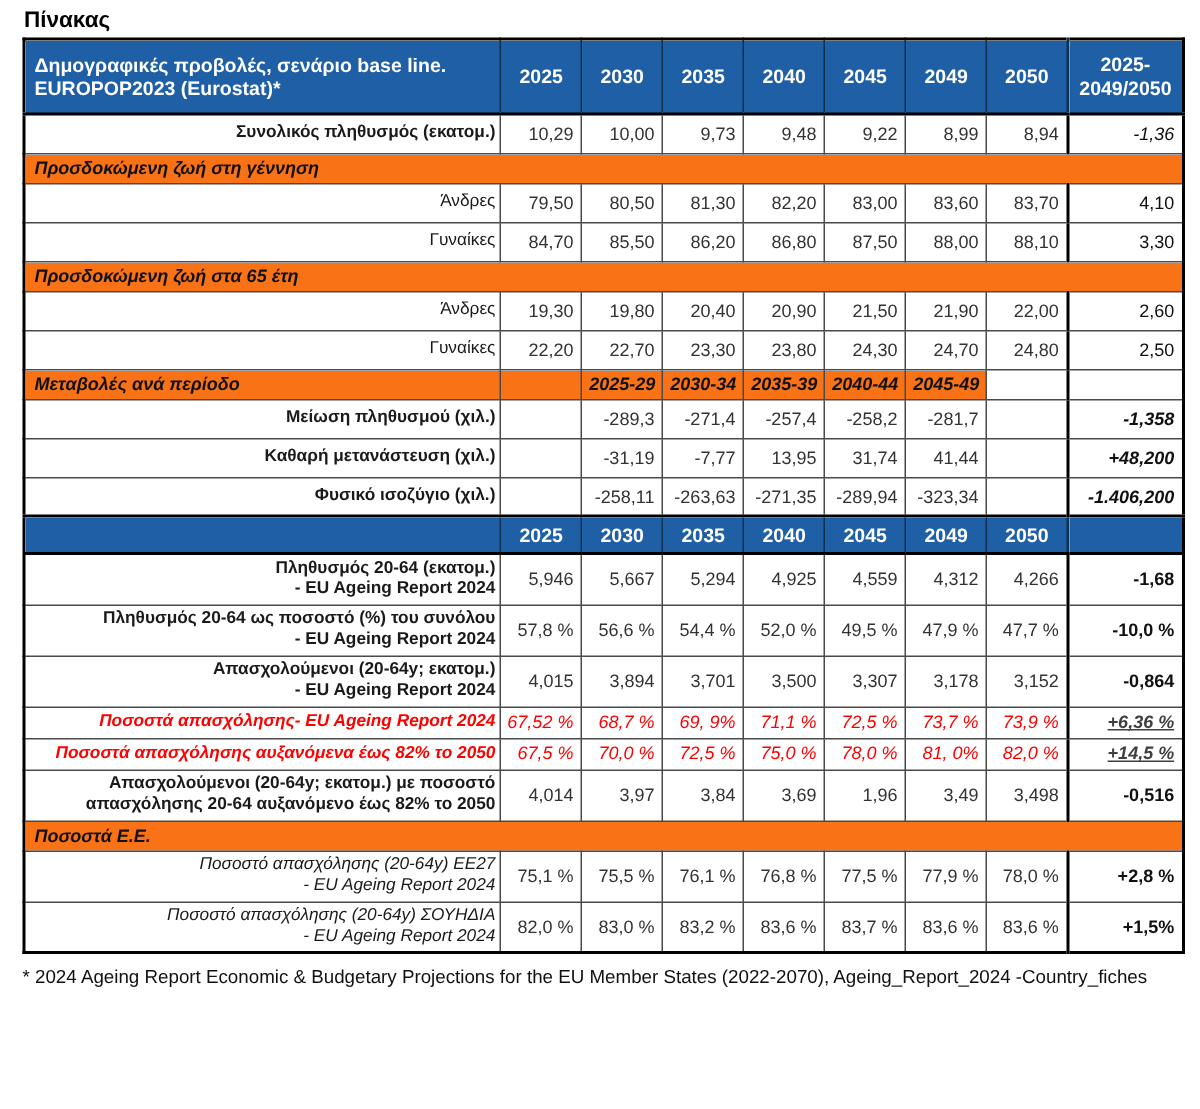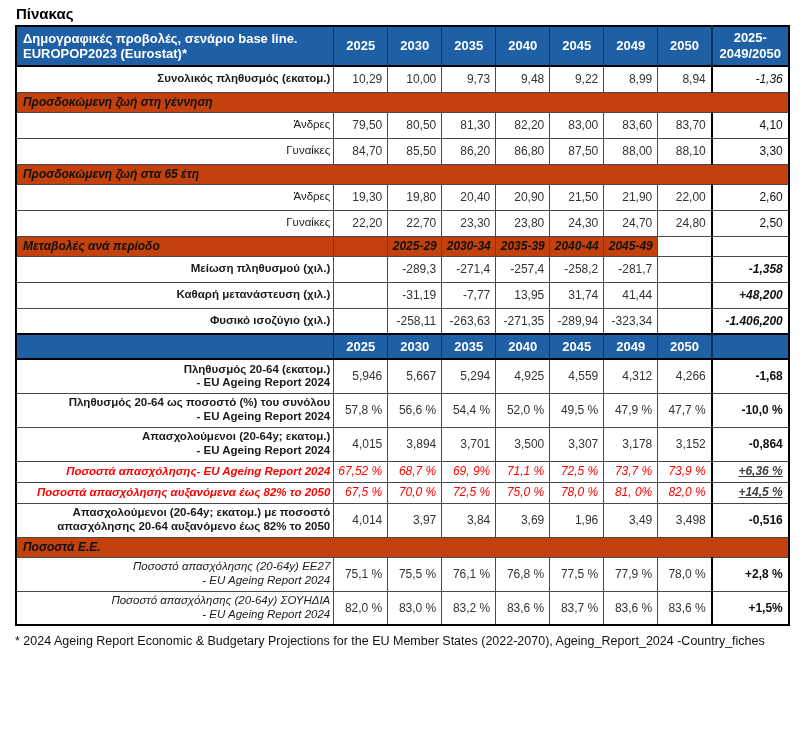--- a/index.html
+++ b/index.html
@@ -1,41 +1,41 @@
 <!DOCTYPE html>
 <html><head>
 <meta charset="utf-8">
 <style>
   html,body{margin:0;padding:0;background:#fff;}
   body{width:800px;height:739px;font-family:"Liberation Sans",sans-serif;overflow:hidden;}
   .title{margin:5px 0 3px 16px;font-size:15px;font-weight:bold;color:#000;}
   table{border-collapse:collapse;table-layout:fixed;margin-left:15px;border:2px solid #000;}
   td{border:1px solid #4a4a4a;overflow:hidden;vertical-align:middle;line-height:1.18;}
   
-  tr.h1{height:40px} tr.sr{height:26px} tr.bd{height:20px} tr.h2{height:25px}
+  tr.h1{height:50px} tr.sr{height:26px} tr.bd{height:20px} tr.h2{height:25px}
   tr.dr{height:34px} tr.rs{height:21px}
   
   tr.hdr td{background:#1E5FA5;color:#fff;font-weight:bold;text-align:center;font-size:13px;border-color:#10314f;}
   tr.hdr td.tl{text-align:left;padding:1px 6px;}
   tr.h1 td{border-bottom:2px solid #000;}
   tr.h2 td{border-top:2px solid #000;border-bottom:2px solid #000;}
   td.rangecol{font-size:12.5px;line-height:1.25;}
   
   .lab{font-size:11.5px;font-weight:bold;text-align:right;padding:1px 3px 1px 20px;white-space:nowrap;color:#1a1a1a;}
   .lab.nb{font-weight:normal;}
   .lab.wrap{white-space:normal;}
   .lab.itl{font-style:italic;font-weight:normal;}
   .lab.itl div{font-style:italic;}
   
   .val{font-size:12px;text-align:right;padding:1px 5px 1px 0;color:#333;}
   td.last{border-left:2px solid #000;font-weight:bold;color:#111;}
   td.last.itv{font-style:italic;}
   td.last.nbv{font-weight:normal;}
   
-  .band{background:#c2410c;font-weight:bold;font-style:italic;font-size:12px;text-align:left;padding:1px 6px;color:#111;}
+  .band{background:#f97316;font-weight:bold;font-style:italic;font-size:12px;text-align:left;padding:1px 6px;color:#111;}
   .band.pc{text-align:center;padding:1px 2px;}
   
   tr.red td{color:#FF0000;font-style:italic;}
   tr.red .lab{color:#FF0000;font-weight:bold;}
   tr.red td.last{color:#404040;text-decoration:underline;}
   .fn{margin:8px 0 0 15px;font-size:12.5px;color:#111;}
 </style>
 </head>
 <body>
 

